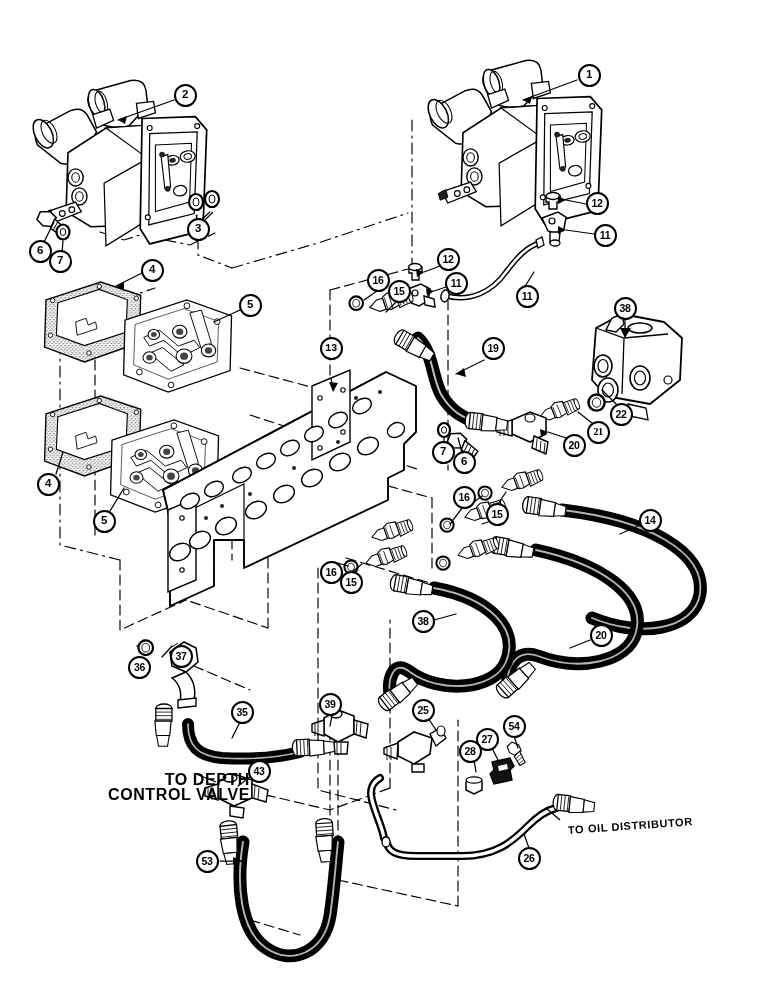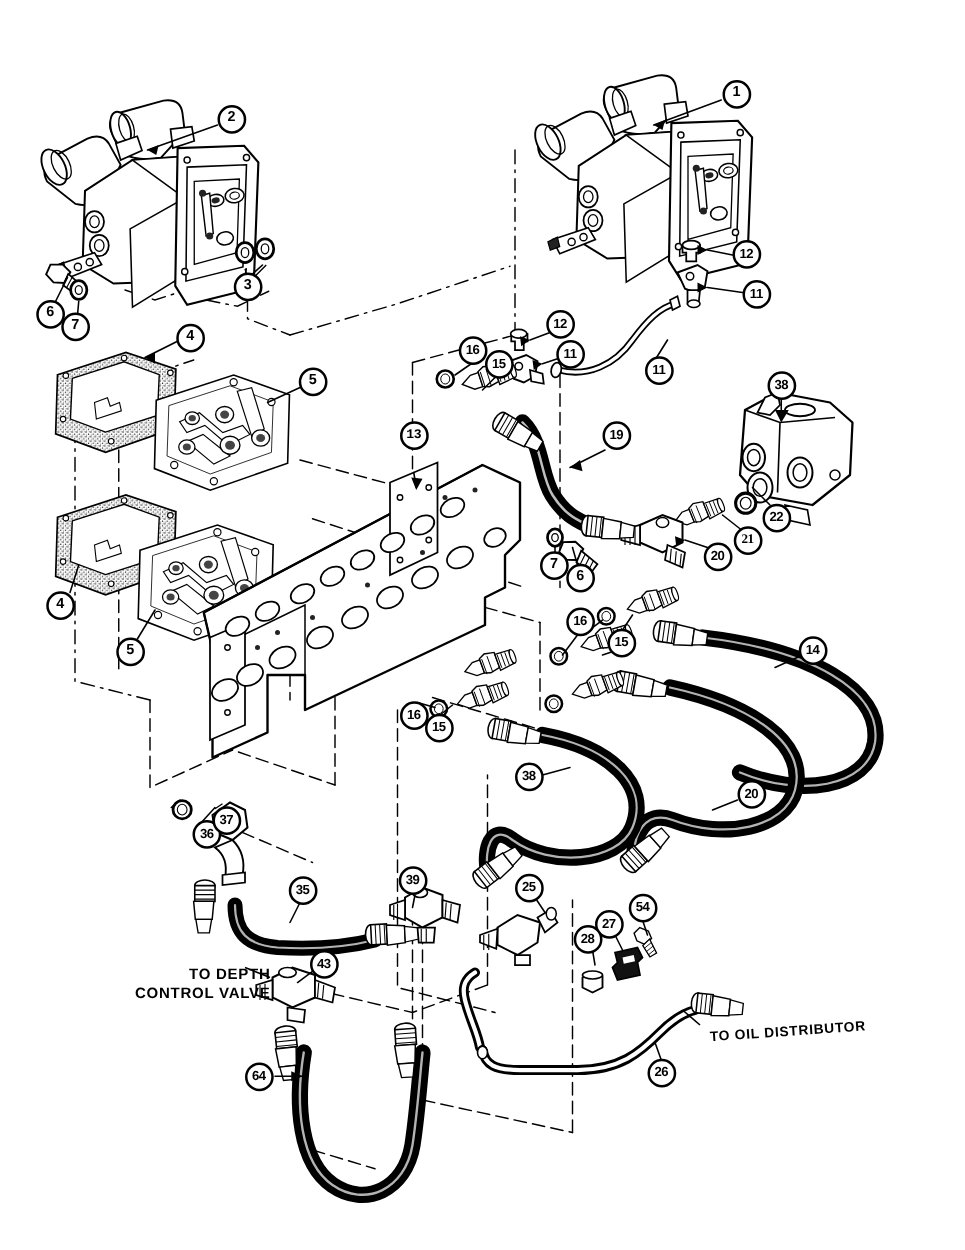--- a/index.html
+++ b/index.html
@@ -13,21 +13,21 @@
   .callout{position:absolute;width:23px;height:23px;border:2px solid #000;
            border-radius:50%;background:#fff;box-sizing:border-box;
            display:flex;align-items:center;justify-content:center;
            font-family:"Liberation Sans","DejaVu Sans",sans-serif;
            font-weight:bold;font-size:11.5px;line-height:1;color:#000;
            letter-spacing:-0.4px;}
   .callout.sm{font-size:10.5px;}
 
   
   .txtlabel{position:absolute;font-family:"Liberation Sans","DejaVu Sans",sans-serif;
-            font-weight:bold;font-size:12px;color:#000;letter-spacing:0.6px;
+            font-weight:bold;font-size:16px;color:#000;letter-spacing:0.6px;
             white-space:nowrap;line-height:15px;}
   .txtlabel.two{text-align:right;}
   .txtlabel.skew{transform:rotate(-4deg);transform-origin:left center;font-size:11px;}
 </style>
 </head>
 <body>
 
 <div id="stage">
 
 <svg id="art" viewBox="0 0 772 1000" xmlns="http://www.w3.org/2000/svg">
@@ -600,25 +600,25 @@
       <div class="callout sm" style="left: 562.5px; top: 433.5px;">20</div>
       <div class="callout sm" style="left: 586.5px; top: 420.5px; font-family: Liberation Serif, serif;">21</div>
       <div class="callout sm" style="left: 609.5px; top: 402.5px;">22</div>
       <div class="callout sm" style="left: 613.5px; top: 296.5px;">38</div>
       <div class="callout sm" style="left: 411.5px; top: 698.5px;">25</div>
       <div class="callout sm" style="left: 517.5px; top: 846.5px;">26</div>
       <div class="callout sm" style="left: 475.5px; top: 727.5px;">27</div>
       <div class="callout sm" style="left: 458.5px; top: 739.5px;">28</div>
       <div class="callout sm" style="left: 502.5px; top: 714.5px;">54</div>
       <div class="callout sm" style="left: 230.5px; top: 700.5px;">35</div>
-      <div class="callout sm" style="left: 154px; top: 655.5px; text-align: right;">36</div>
+      <div class="callout sm" style="left: 128px; top: 655.5px; text-align: right;">36</div>
       <div class="callout sm" style="left: 121.5px; top: 644.5px; margin-left: 48px;">37</div>
       <div class="callout sm" style="left: 411.5px; top: 609.5px;">38</div>
       <div class="callout sm" style="left: 318.5px; top: 692.5px;">39</div>
-      <div class="callout sm" style="left: 195.5px; top: 849.5px;">64</div>
+      <div class="callout sm" style="left: 195.5px; top: 849.5px;">53</div>
       <div class="callout sm" style="left: 247.5px; top: 759.5px;">43</div>
     </div>
 
 <div id="label-layer">
       <div class="txtlabel two" style="left: 108px; top: 772px;">
         <div>TO DEPTH</div>
         <div>CONTROL VALVE</div>
       </div>
       <div class="txtlabel skew" style="left: 568px; top: 823px;">
         <div>TO OIL DISTRIBUTOR</div>

